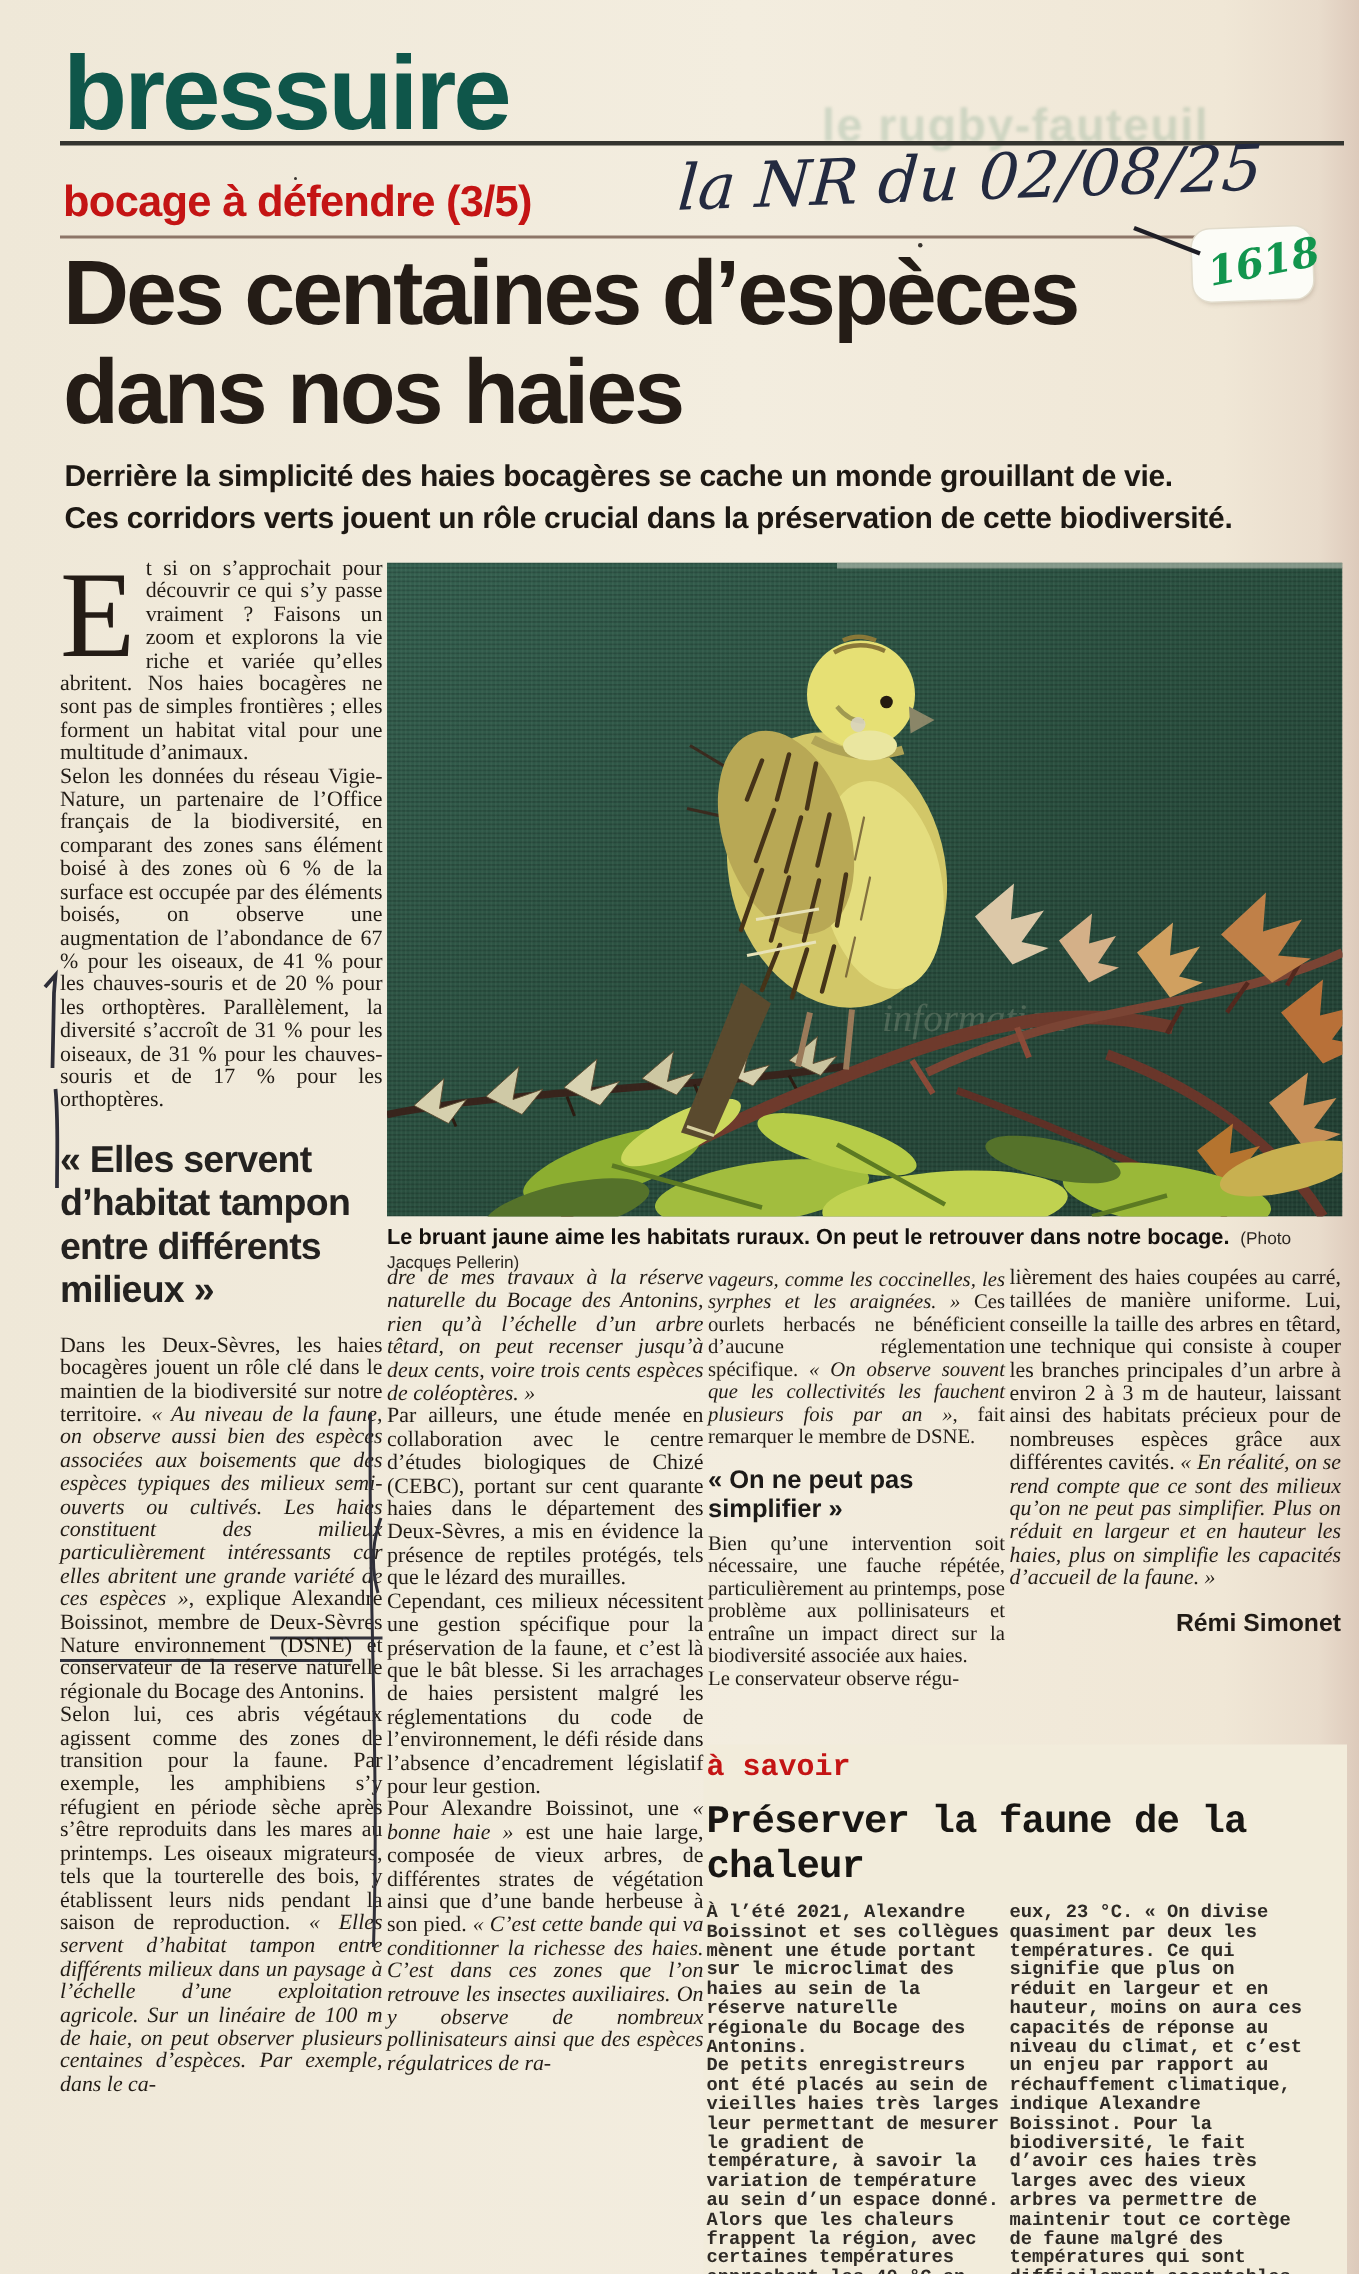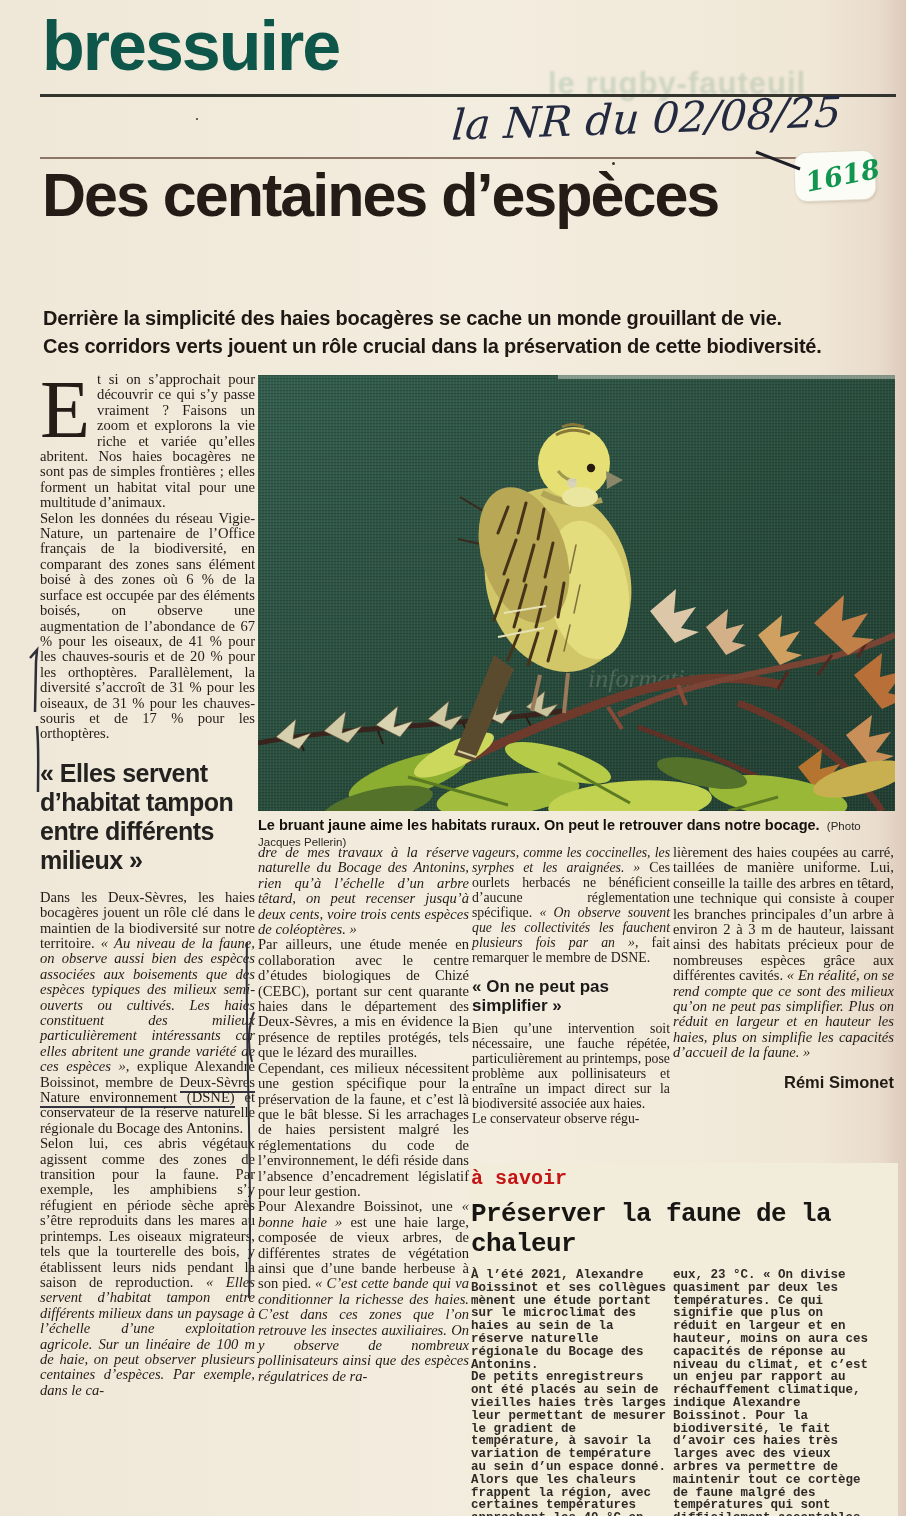--- a/index.html
+++ b/index.html
@@ -2,21 +2,21 @@
 <html lang="fr"><head>
 <meta charset="utf-8">
 <style>
   html,body{margin:0;padding:0;background:#777;}
   .page{
     position:relative;width:906px;height:1516px;margin:0 auto;overflow:hidden;
     background:linear-gradient(90deg,#efe8d8 0%,#f3eddf 55%,#f0e7d6 90%,#e9dccc 97%,#ddcabb 100%);
     font-family:"Liberation Serif",serif;color:#211b15;
   }
   
-  .masthead{position:absolute;left:42px;top:6px;font-family:"Liberation Sans",sans-serif;
+  .masthead{position:absolute;left:42px;top:22px;font-family:"Liberation Sans",sans-serif;
     font-weight:bold;font-size:70px;letter-spacing:-2px;color:#0f564a;text-align:center;}
   .rule-top{position:absolute;left:40px;top:94px;width:856px;height:3px;background:#34342f;}
   .kicker{position:absolute;left:42px;top:119px;font-family:"Liberation Sans",sans-serif;
     font-weight:bold;font-size:29px;letter-spacing:-0.5px;color:#c41414;}
   .kicker-rule{position:absolute;left:40px;top:157px;width:824px;height:2px;background:#8d7668;}
   .handwriting{position:absolute;left:452px;top:94px;font-family:"DejaVu Serif",serif;
     font-style:italic;font-size:42px;color:#232a40;transform:rotate(-2deg) skewX(-6deg);white-space:nowrap;}
   .sticker{position:absolute;left:795px;top:152px;width:80px;height:48px;background:#fcfcf7;
     border-radius:12px;box-shadow:0 0 0 1px #e2dccc,1px 2px 3px rgba(120,100,80,.25);transform:rotate(-2deg);}
   .sticker-num{position:absolute;left:10px;top:8px;font-family:"DejaVu Serif",serif;font-style:italic;
@@ -64,29 +64,31 @@
 </head>
 <body>
 
 <div class="page">
 
   <div class="ghost">le rugby-fauteuil</div>
 
   <div class="masthead">bressuire</div>
   <div class="rule-top"></div>
 
+  <div class="kicker">bocage à défendre (3/5)</div>
   <div class="kicker-rule"></div>
 
   <div class="handwriting">la NR du 02/08/25</div>
   <div class="sticker">
     <span class="sticker-num">1618</span>
   </div>
 
   <div class="headline">
     <div>Des centaines d’espèces</div>
+    <div>dans nos haies</div>
   </div>
 
   <div class="deck">
     <div>Derrière la simplicité des haies bocagères se cache un monde grouillant de vie.</div>
     <div>Ces corridors verts jouent un rôle crucial dans la préservation de cette biodiversité.</div>
   </div>
 
   <div class="col colA">
     <p><span class="dropcap">E</span><span>t si on s’approchait pour découvrir ce qui s’y passe vraiment ? Faisons un zoom et explorons la vie riche et variée qu’elles abritent. Nos haies bocagères ne sont pas de simples frontières ; elles forment un habitat vital pour une multitude d’animaux.</span></p>
     <p><span>Selon les données du réseau Vigie-Nature, un partenaire de l’Office français de la biodiversité, en comparant des zones sans élément boisé à des zones où 6 % de la surface est occupée par des éléments boisés, on observe une augmentation de l’abondance de 67 % pour les oiseaux, de 41 % pour les chauves-souris et de 20 % pour les orthoptères. Parallèlement, la diversité s’accroît de 31 % pour les oiseaux, de 31 % pour les chauves-souris et de 17 % pour les orthoptères.</span></p>

